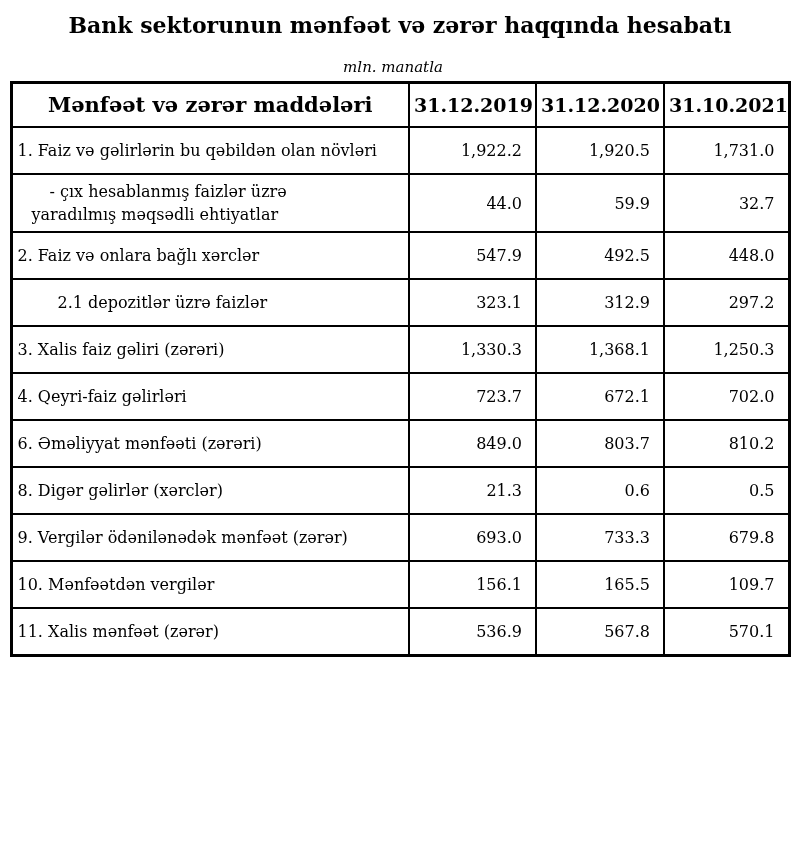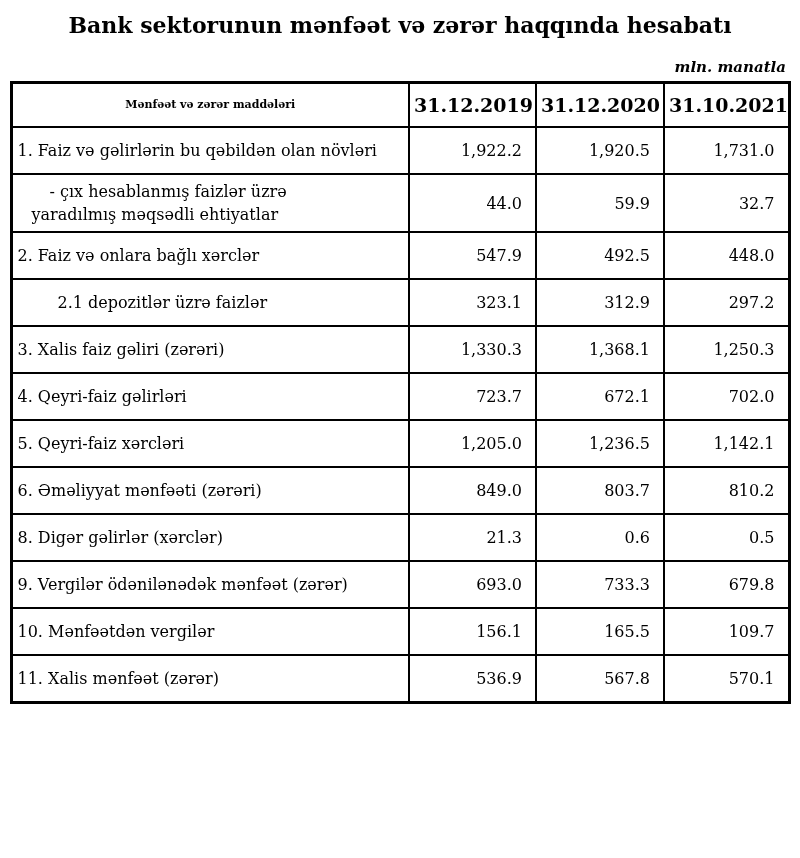--- a/index.html
+++ b/index.html
@@ -17,25 +17,24 @@
     padding-top: 10px;
   }
   .report-title {
     text-align: center;
     font-weight: bold;
     font-size: 22px;
     line-height: 26px;
     margin: 2px 10px 0 10px;
   }
   .unit-note {
-    text-align: right;
+    text-align: center;
     font-style: italic;
     font-size: 15px;
     margin: 20px 14px 5px 0;
-    font-weight: bold;
   }
   table.report-table {
     border-collapse: collapse;
     table-layout: fixed;
     width: 778px;
     margin: 0 auto;
     border: 3px solid #000000;
   }
   .report-table th,
   .report-table td {
@@ -44,21 +43,21 @@
     overflow: hidden;
   }
   .report-table th {
     font-weight: bold;
     font-size: 19px;
     line-height: 24px;
     text-align: center;
     padding: 9px 4px;
   }
   .report-table th.label-h {
-    font-size: 11px;
+    font-size: 21px;
   }
   .report-table td.label {
     font-size: 16px;
     line-height: 23px;
     text-align: left;
     padding: 11px 4px 11px 5px;
     white-space: pre-line;
     margin-left: 21px;
   }
   .report-table td.num {
@@ -135,26 +134,20 @@
         <td class="num">1,368.1</td>
         <td class="num">1,250.3</td>
       </tr>
       <tr>
         <td class="label">4. Qeyri-faiz gəlirləri</td>
         <td class="num">723.7</td>
         <td class="num">672.1</td>
         <td class="num">702.0</td>
       </tr>
       <tr>
-        <td class="label">5. Qeyri-faiz xərcləri</td>
-        <td class="num">1,205.0</td>
-        <td class="num">1,236.5</td>
-        <td class="num">1,142.1</td>
-      </tr>
-      <tr>
         <td class="label">6. Əməliyyat mənfəəti (zərəri)</td>
         <td class="num">849.0</td>
         <td class="num">803.7</td>
         <td class="num">810.2</td>
       </tr>
       <tr>
         <td class="label">8. Digər gəlirlər (xərclər)</td>
         <td class="num">21.3</td>
         <td class="num">0.6</td>
         <td class="num">0.5</td>

